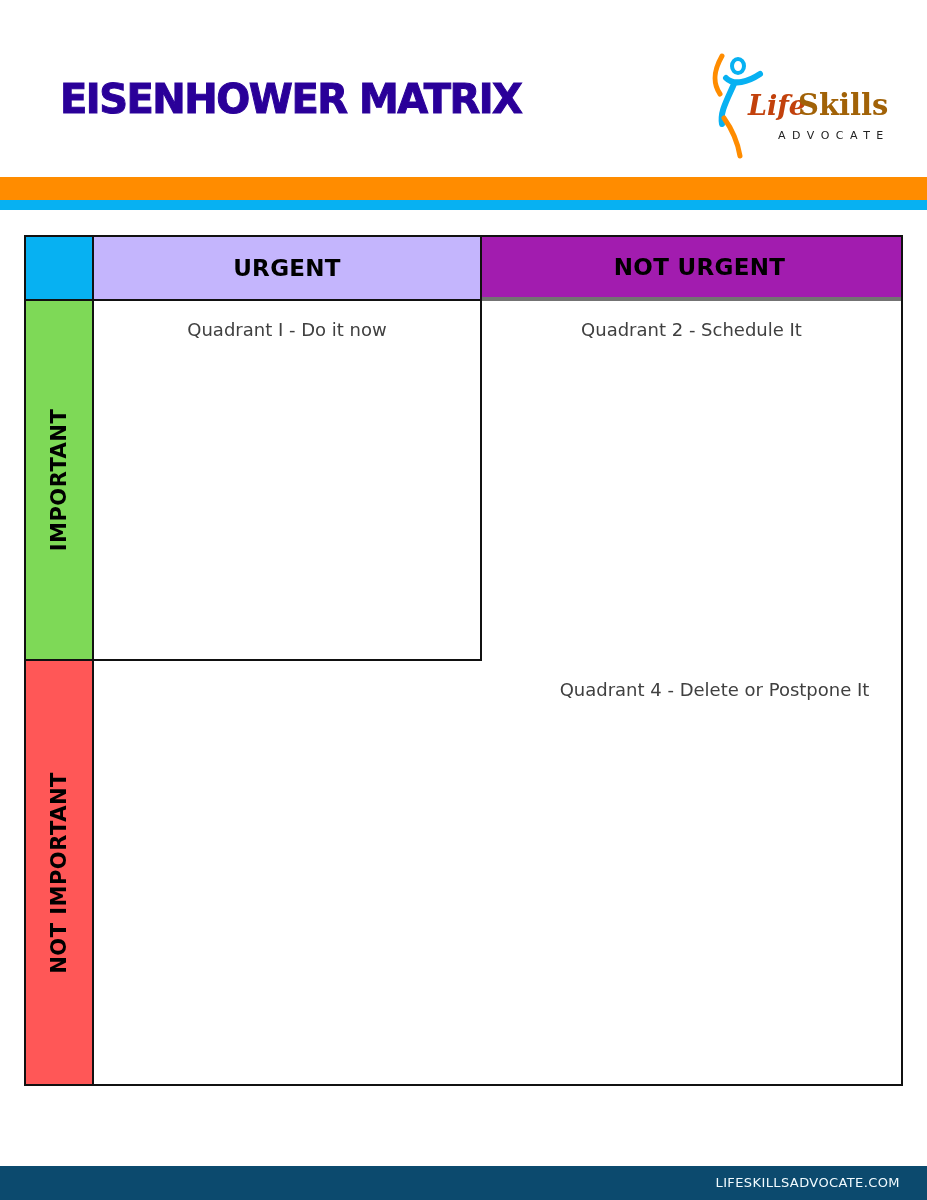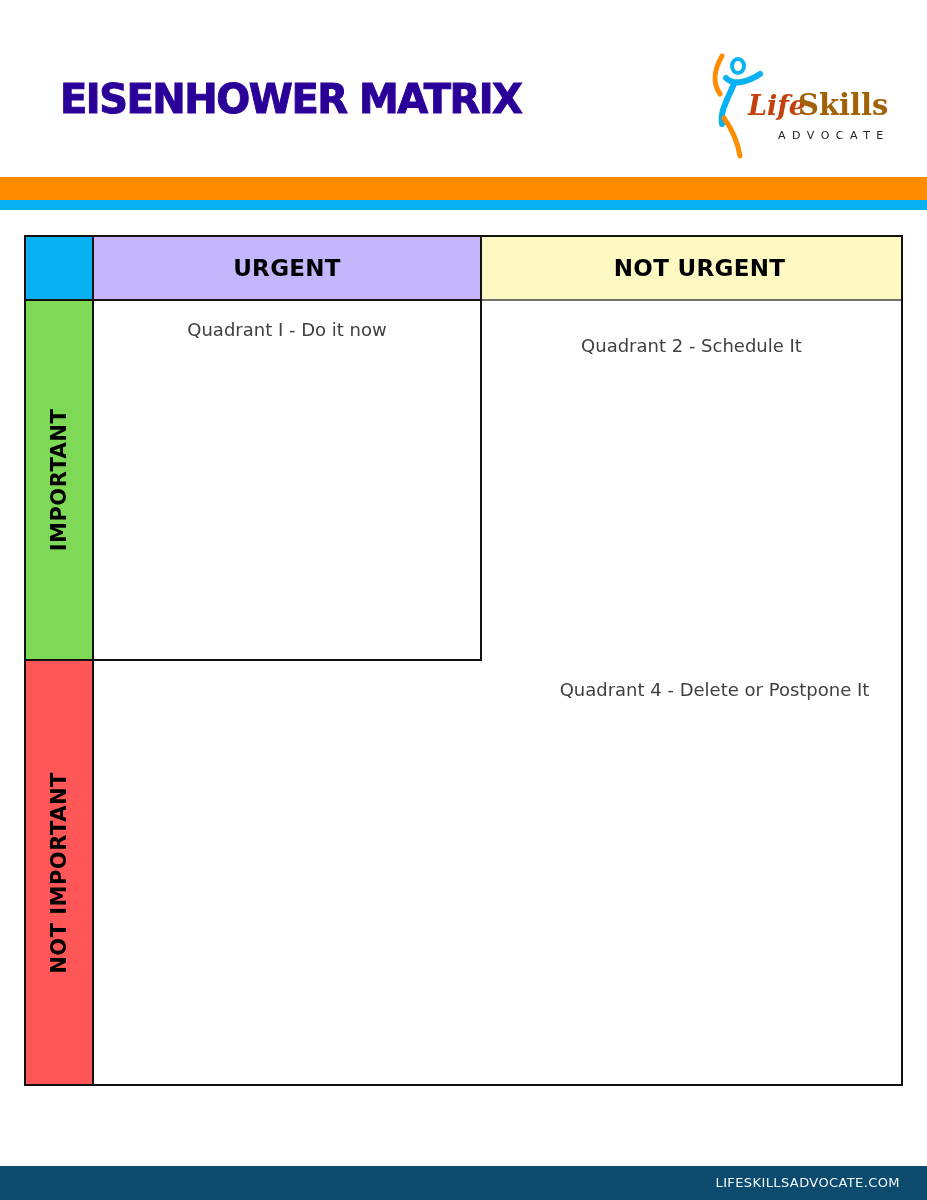--- a/index.html
+++ b/index.html
@@ -9,28 +9,28 @@
   .logo svg { position:absolute; left:0; top:0; }
   .logo .life { position:absolute; left:40px; top:38px; font-family:"DejaVu Serif", serif; font-style:italic; font-weight:bold; font-size:27px; color:#c2410c; }
   .logo .skills { position:absolute; left:90px; top:36px; font-family:"DejaVu Serif", serif; font-weight:bold; font-size:29px; color:#a16207; }
   .logo .advocate { position:absolute; left:46px; top:77px; font-family:"DejaVu Sans", sans-serif; font-size:11px; letter-spacing:6.5px; color:#222;margin-left:24px; }
   .stripe-orange { position:absolute; left:0; top:177px; width:927px; height:23px; background:#ff8c00; }
   .stripe-blue { position:absolute; left:0; top:200px; width:927px; height:10px; background:#07b1f2; }
   .grid { position:absolute; left:24px; top:235px; width:879px; height:851px; box-sizing:border-box; border:2px solid #111; }
   .cell { position:absolute; box-sizing:border-box; }
   .corner { left:0; top:0; width:68px; height:64px; background:#07b1f2; border-right:2px solid #111; border-bottom:2px solid #111; }
   .h-urgent { left:68px; top:0; width:388px; height:64px; background:#c4b5fd; border-right:2px solid #111; border-bottom:2px solid #111; display:flex; align-items:center; justify-content:center; }
-  .h-noturgent { left:456px; top:0; width:419px; height:64px; background:#fef9c3; border-bottom:2px solid #737373; display:flex; align-items:center; justify-content:center;padding-left:16px; }
+  .h-noturgent { left:456px; top:0; width:419px; height:64px; background:#a21caf; border-bottom:4px solid #737373; display:flex; align-items:center; justify-content:center;padding-left:16px; }
   .h-label { font-weight:900; font-size:23px; color:#000; letter-spacing:0.3px; }
   .r-important { left:0; top:64px; width:68px; height:360px; background:#7ed957; border-right:2px solid #111; border-bottom:2px solid #111; }
   .r-notimportant { left:0; top:424px; width:68px; height:423px; background:#ff5757; border-right:2px solid #111; }
   .vlabel { position:absolute; left:50%; top:50%; transform:translate(-50%,-50%) rotate(-90deg); white-space:nowrap; font-weight:900; font-size:21px; color:#000; letter-spacing:0.5px; }
   .q { background:#fff; }
   .q1 { left:68px; top:64px; width:388px; height:360px; border-right:2px solid #111; border-bottom:2px solid #111; }
-  .q2 { left:456px; top:64px; width:419px; height:462px; border-bottom:2px solid #111;margin-top:16px; }
+  .q2 { left:456px; top:64px; width:419px; height:462px; border-bottom:2px solid #111; }
   .q3 { left:68px; top:424px; width:388px; height:423px; border-right:2px solid #111; }
   .q4 { left:456px; top:424px; width:419px; height:423px; }
   .q-title { position:absolute; top:18px; left:0; right:0; text-align:center; font-size:18px; color:#404040; }
   .q4 .q-title { padding-left:30px;margin-left:16px; }
   .footer { position:absolute; left:0; top:1166px; width:927px; height:34px; background:#0c4a6e; }
   .footer-url { position:absolute; right:27px; top:9px; font-size:13px; color:#f2fbff; letter-spacing:0.4px; }
 </style>
 </head>
 <body>
 

